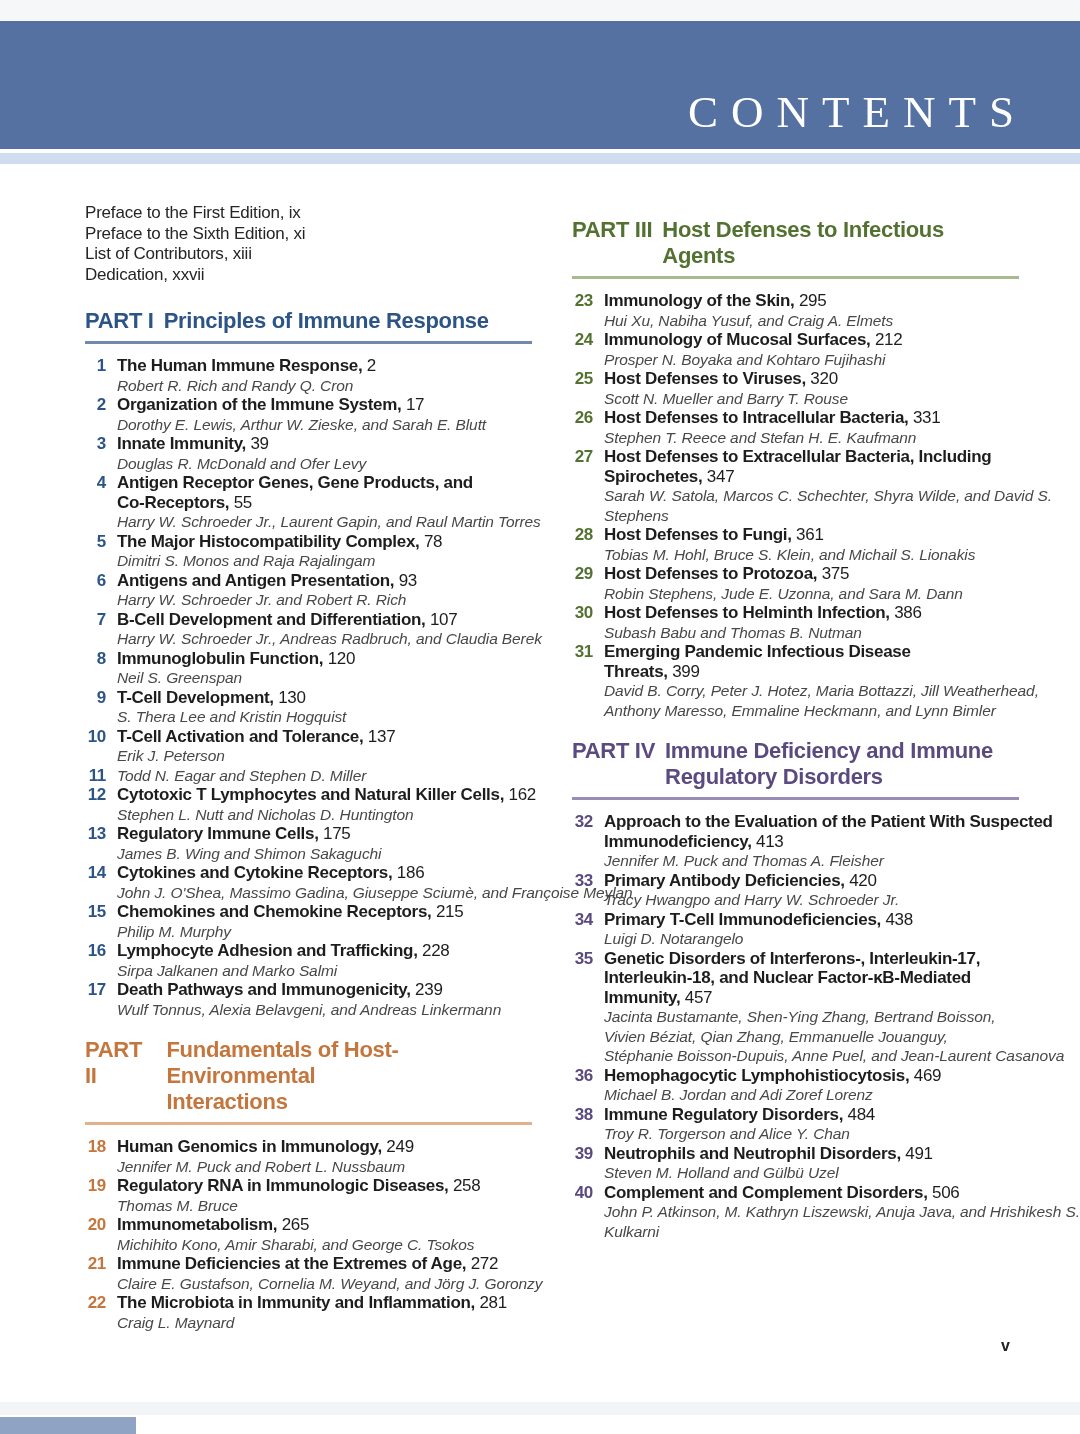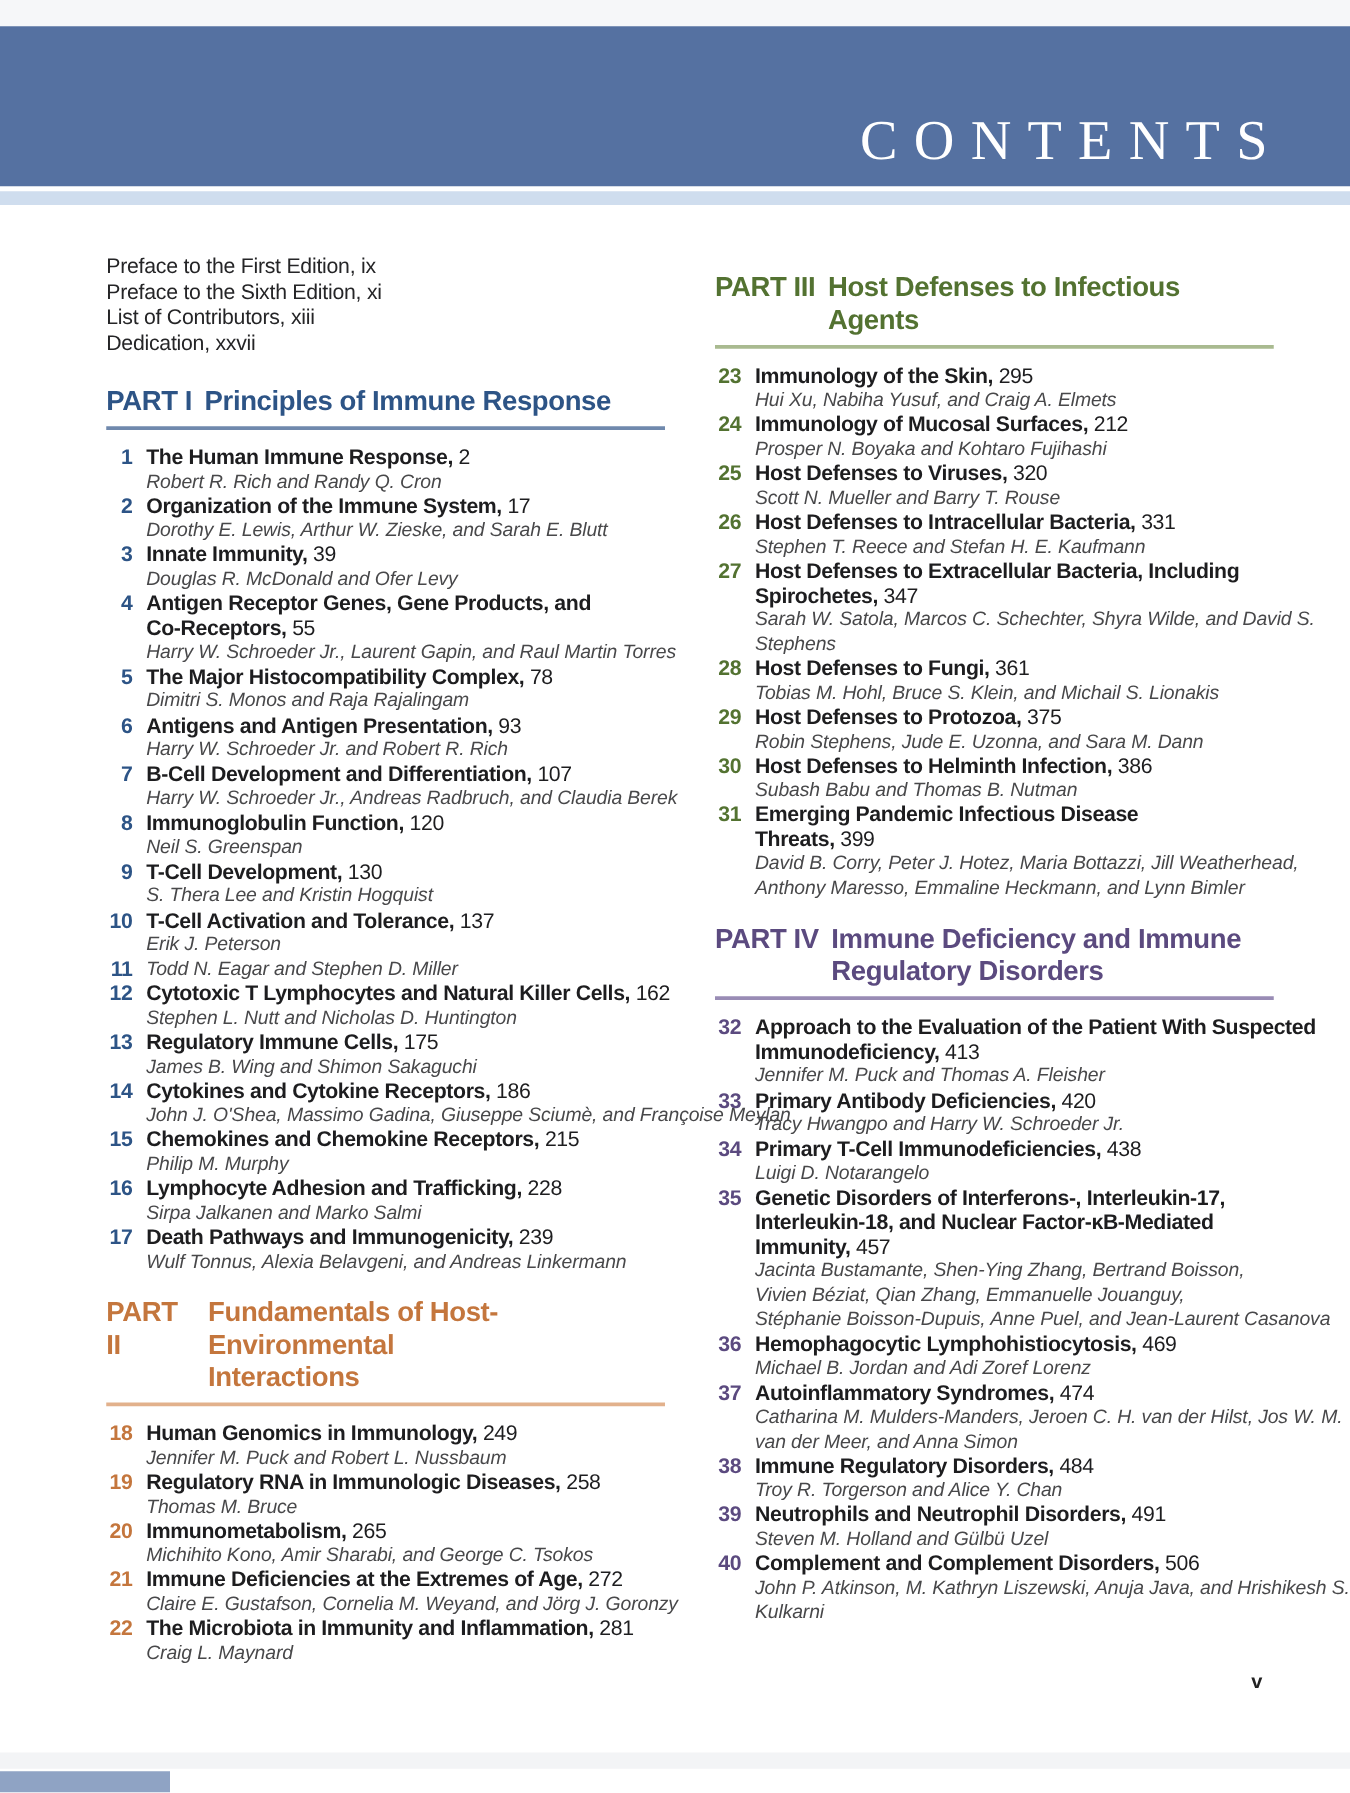--- a/index.html
+++ b/index.html
@@ -391,28 +391,20 @@
             </div>
           </div>
           <div class="ch">
             <div class="ch-num" style="color: rgb(91, 74, 127);">36</div>
             <div class="ch-body">
               <div class="ch-title">Hemophagocytic Lymphohistiocytosis, <span class="ch-page">469</span></div>
               <div class="ch-authors">Michael B. Jordan and Adi Zoref Lorenz</div>
             </div>
           </div>
           <div class="ch">
-            <div class="ch-num" style="color: rgb(91, 74, 127);">37</div>
-            <div class="ch-body">
-              <div class="ch-title">Autoinflammatory Syndromes, <span class="ch-page">474</span></div>
-              <div class="ch-authors">Catharina M. Mulders-Manders, Jeroen C. H. van der Hilst, Jos W. M.
-van der Meer, and Anna Simon</div>
-            </div>
-          </div>
-          <div class="ch">
             <div class="ch-num" style="color: rgb(91, 74, 127);">38</div>
             <div class="ch-body">
               <div class="ch-title">Immune Regulatory Disorders, <span class="ch-page">484</span></div>
               <div class="ch-authors">Troy R. Torgerson and Alice Y. Chan</div>
             </div>
           </div>
           <div class="ch">
             <div class="ch-num" style="color: rgb(91, 74, 127);">39</div>
             <div class="ch-body">
               <div class="ch-title">Neutrophils and Neutrophil Disorders, <span class="ch-page">491</span></div>

